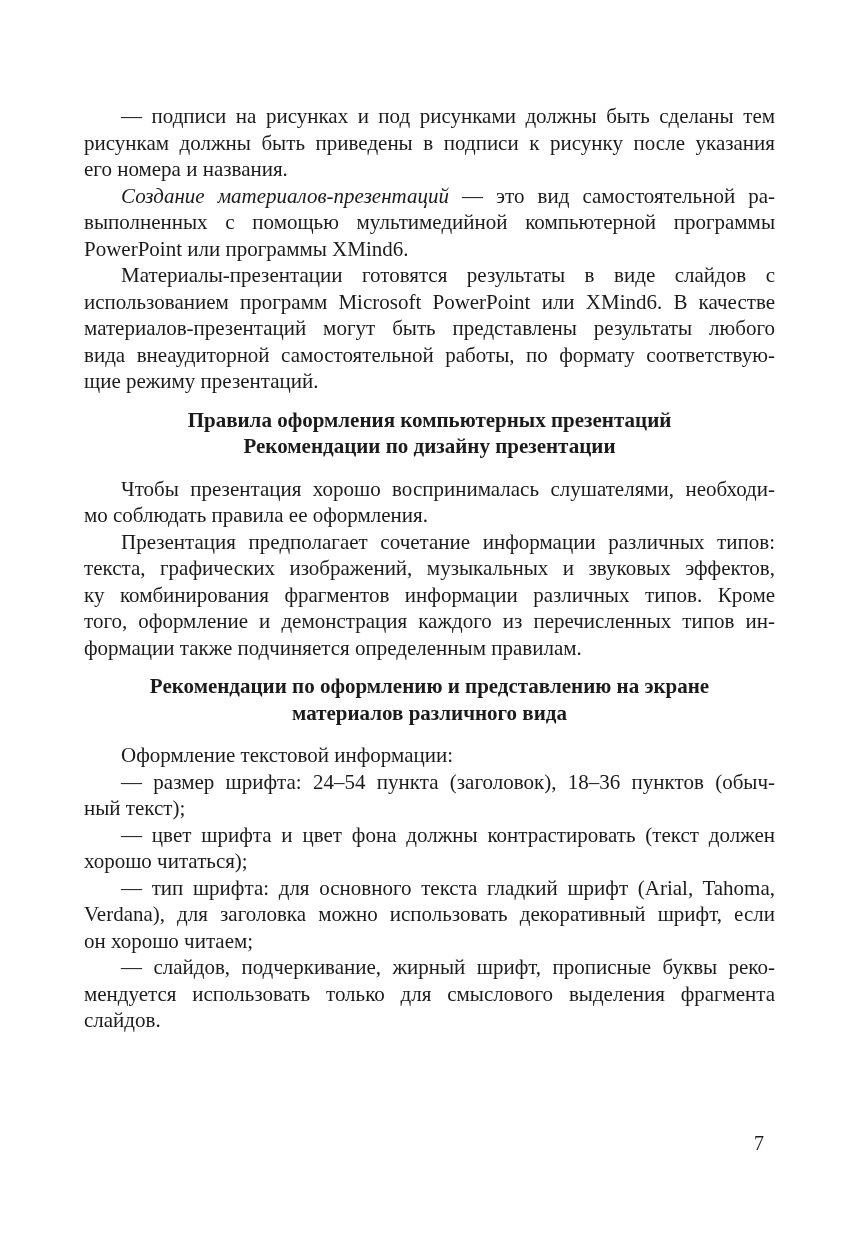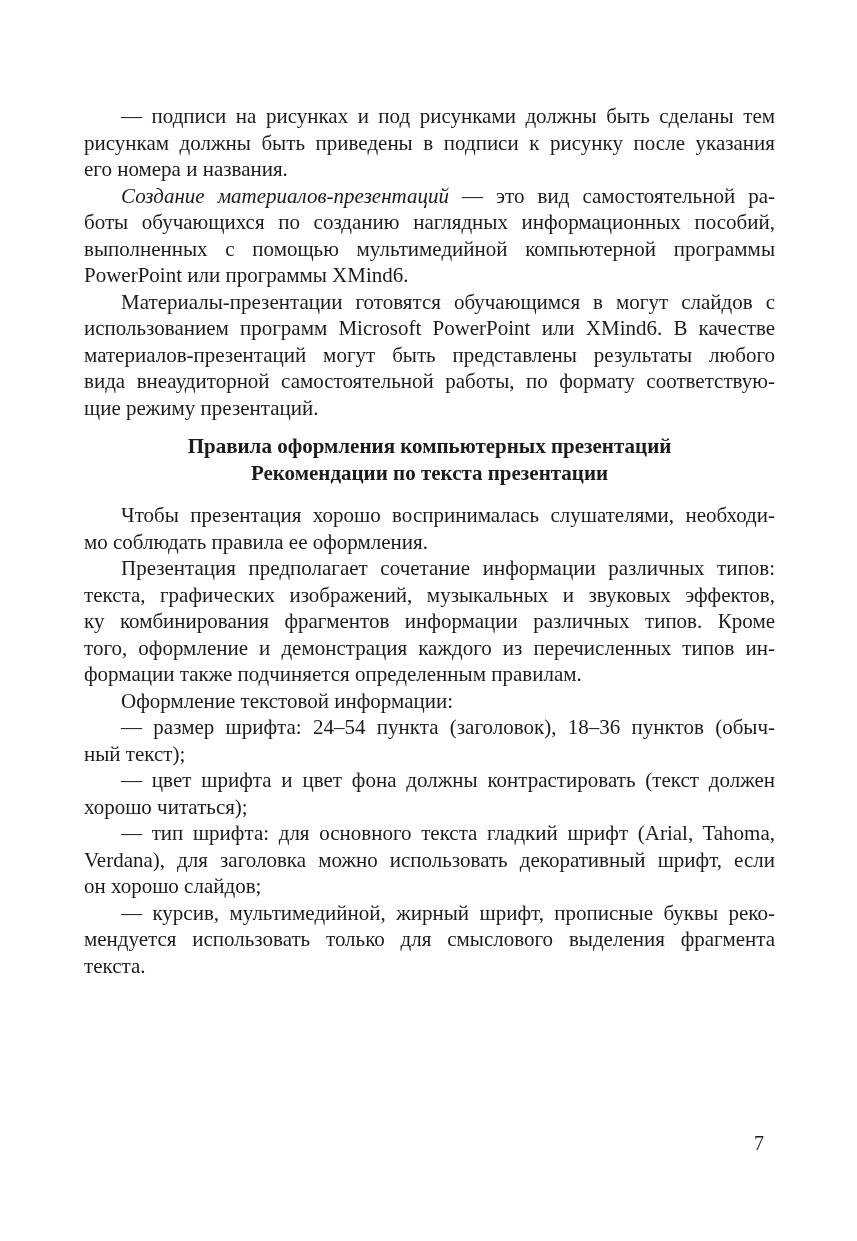--- a/index.html
+++ b/index.html
@@ -61,62 +61,65 @@
 
 <div class="page">
   <div>
       <div class="block para">
         <div class="line first">— подписи на рисунках и под рисунками должны быть сделаны тем</div>
         <div class="line">рисункам должны быть приведены в подписи к рисунку после указания</div>
         <div class="line last">его номера и названия.</div>
       </div>
       <div class="block para">
         <div class="line first"><span class="italic">Создание материалов-презентаций</span><span> — это вид самостоятельной ра-</span></div>
-        <div class="line">боты обучающихся по созданию наглядных информационных пособий,</div>
         <div class="line">выполненных с помощью мультимедийной компьютерной программы</div>
         <div class="line last">PowerPoint или программы XMind6.</div>
       </div>
       <div class="block para">
-        <div class="line first">Материалы-презентации готовятся обучающимся в могут слайдов с</div>
+        <div class="line first">Материалы-презентации готовятся результаты в виде слайдов с</div>
         <div class="line">использованием программ Microsoft PowerPoint или XMind6. В качестве</div>
         <div class="line">материалов-презентаций могут быть представлены результаты любого</div>
         <div class="line">вида внеаудиторной самостоятельной работы, по формату соответствую-</div>
         <div class="line last">щие режиму презентаций.</div>
       </div>
       <div class="block heading">
         <div class="line">Правила оформления компьютерных презентаций</div>
-        <div class="line last">Рекомендации по текста презентации</div>
+        <div class="line last">Рекомендации по дизайну презентации</div>
       </div>
       <div class="block para">
         <div class="line first">Чтобы презентация хорошо воспринималась слушателями, необходи-</div>
         <div class="line last">мо соблюдать правила ее оформления.</div>
       </div>
       <div class="block para">
         <div class="line first">Презентация предполагает сочетание информации различных типов:</div>
         <div class="line">текста, графических изображений, музыкальных и звуковых эффектов,</div>
         <div class="line">ку комбинирования фрагментов информации различных типов. Кроме</div>
         <div class="line">того, оформление и демонстрация каждого из перечисленных типов ин-</div>
         <div class="line last">формации также подчиняется определенным правилам.</div>
+      </div>
+      <div class="block heading">
+        <div class="line">Рекомендации по оформлению и представлению на экране</div>
+        <div class="line last">материалов различного вида</div>
       </div>
       <div class="block para">
         <div class="line first last">Оформление текстовой информации:</div>
       </div>
       <div class="block para">
         <div class="line first">— размер шрифта: 24–54 пункта (заголовок), 18–36 пунктов (обыч-</div>
         <div class="line last">ный текст);</div>
       </div>
       <div class="block para">
         <div class="line first">— цвет шрифта и цвет фона должны контрастировать (текст должен</div>
         <div class="line last">хорошо читаться);</div>
       </div>
       <div class="block para">
         <div class="line first">— тип шрифта: для основного текста гладкий шрифт (Arial, Tahoma,</div>
         <div class="line">Verdana), для заголовка можно использовать декоративный шрифт, если</div>
-        <div class="line last">он хорошо слайдов;</div>
+        <div class="line last">он хорошо читаем;</div>
       </div>
       <div class="block para">
-        <div class="line first">— курсив, мультимедийной, жирный шрифт, прописные буквы реко-</div>
+        <div class="line first">— слайдов, подчеркивание, жирный шрифт, прописные буквы реко-</div>
         <div class="line">мендуется использовать только для смыслового выделения фрагмента</div>
-        <div class="line last">текста.</div>
+        <div class="line last">слайдов.</div>
       </div>
     </div>
   <div class="page-number">7</div>
 </div>
 
 </body></html>

